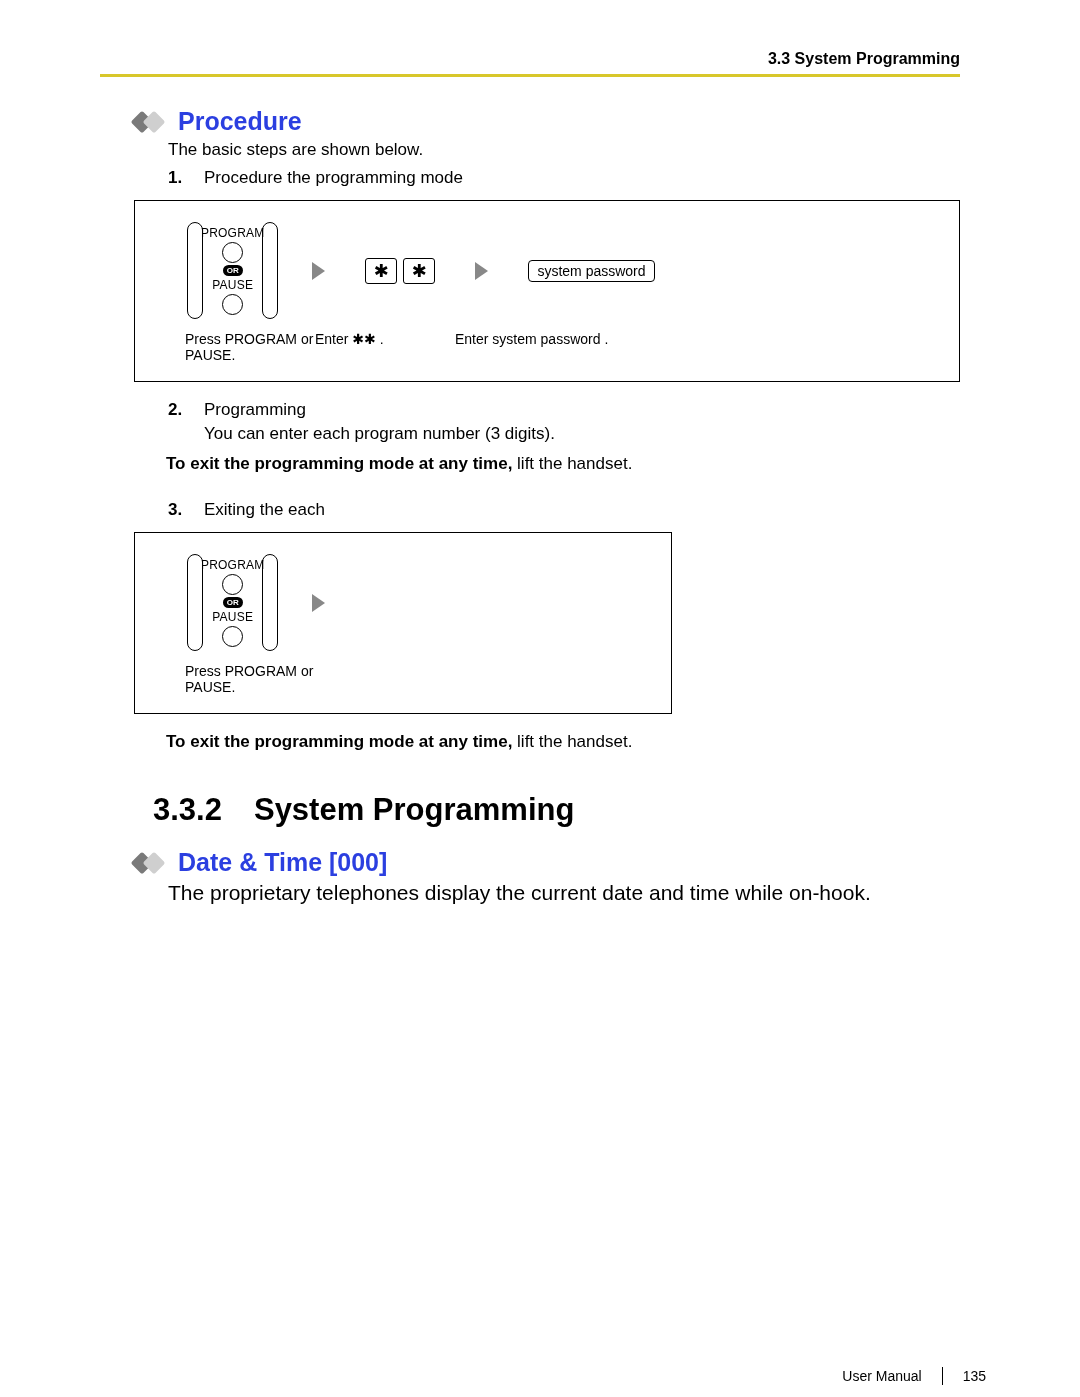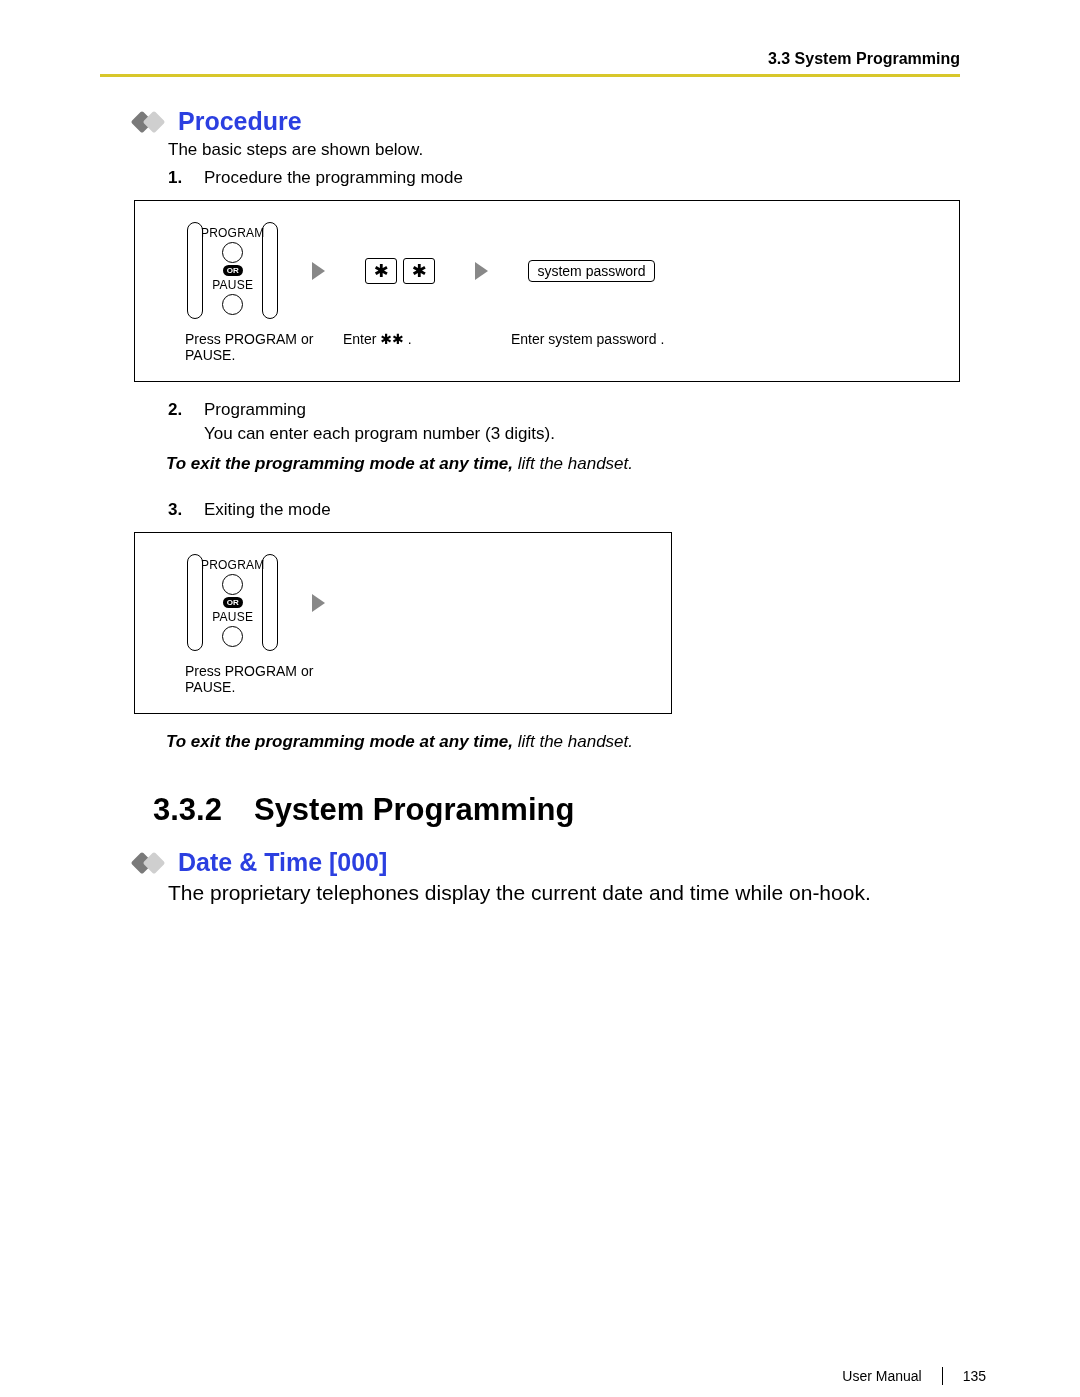--- a/index.html
+++ b/index.html
@@ -132,40 +132,38 @@
     font-size: 18px;
   }
   .syspass {
     border: 1.5px solid #000;
     border-radius: 4px;
     padding: 2px 8px;
     font-size: 14px;
   }
   .cap-row {
     display: flex;
-    gap: 28px;
     font-size: 14px;
     margin-left: 22px;
   }
   .cap-row span:nth-child(1){ width: 130px; }
   .cap-row span:nth-child(2){ width: 140px; }
   .note-row {
     display: flex;
     align-items: flex-start;
     gap: 24px;
     margin-left: 34px;
     margin-bottom: 26px;
   }
   .note-text {
     flex: 1;
     font-size: 17px;
     margin-top: 0;
     padding-top: 0;
     margin-left: 8px;
-    font-style: italic;
   }
   .note-text .bold { font-weight: bold; }
   h1.section {
     font-size: 31px;
     font-weight: bold;
     margin: 40px 0 20px 53px;
     display: flex;
     gap: 32px;
   }
   .body-p {
@@ -250,21 +248,21 @@
         <line x1="11" y1="17" x2="18" y2="10" stroke="#000" stroke-width="2"></line>
       </svg>
     </span>
     <div class="note-text">
       <span class="bold">To exit the programming mode at any time,</span><span> lift the handset.</span>
     </div>
   </div>
 
   <div class="num-item">
     <span class="num">3.</span>
-    <span>Exiting the mode</span>
+    <span>Exiting the each</span>
   </div>
 
   <div class="framed" style="width:480px;">
     <div class="flow" style="margin-left:30px;">
       <div class="btn-stack">
         <span class="paren-l"></span>
           <span class="paren-r"></span>
         <span class="tiny-label">PROGRAM</span>
         <span class="circle-btn"></span>
         <span class="or-pill">OR</span>

